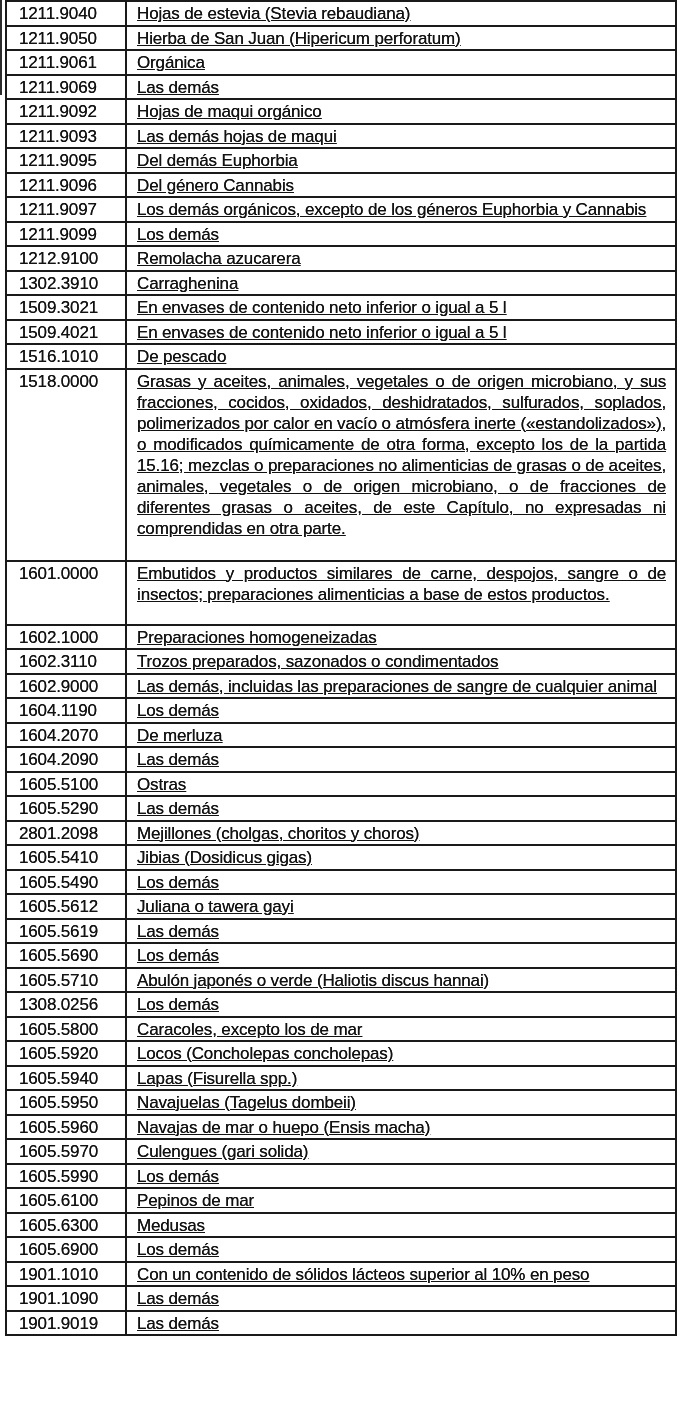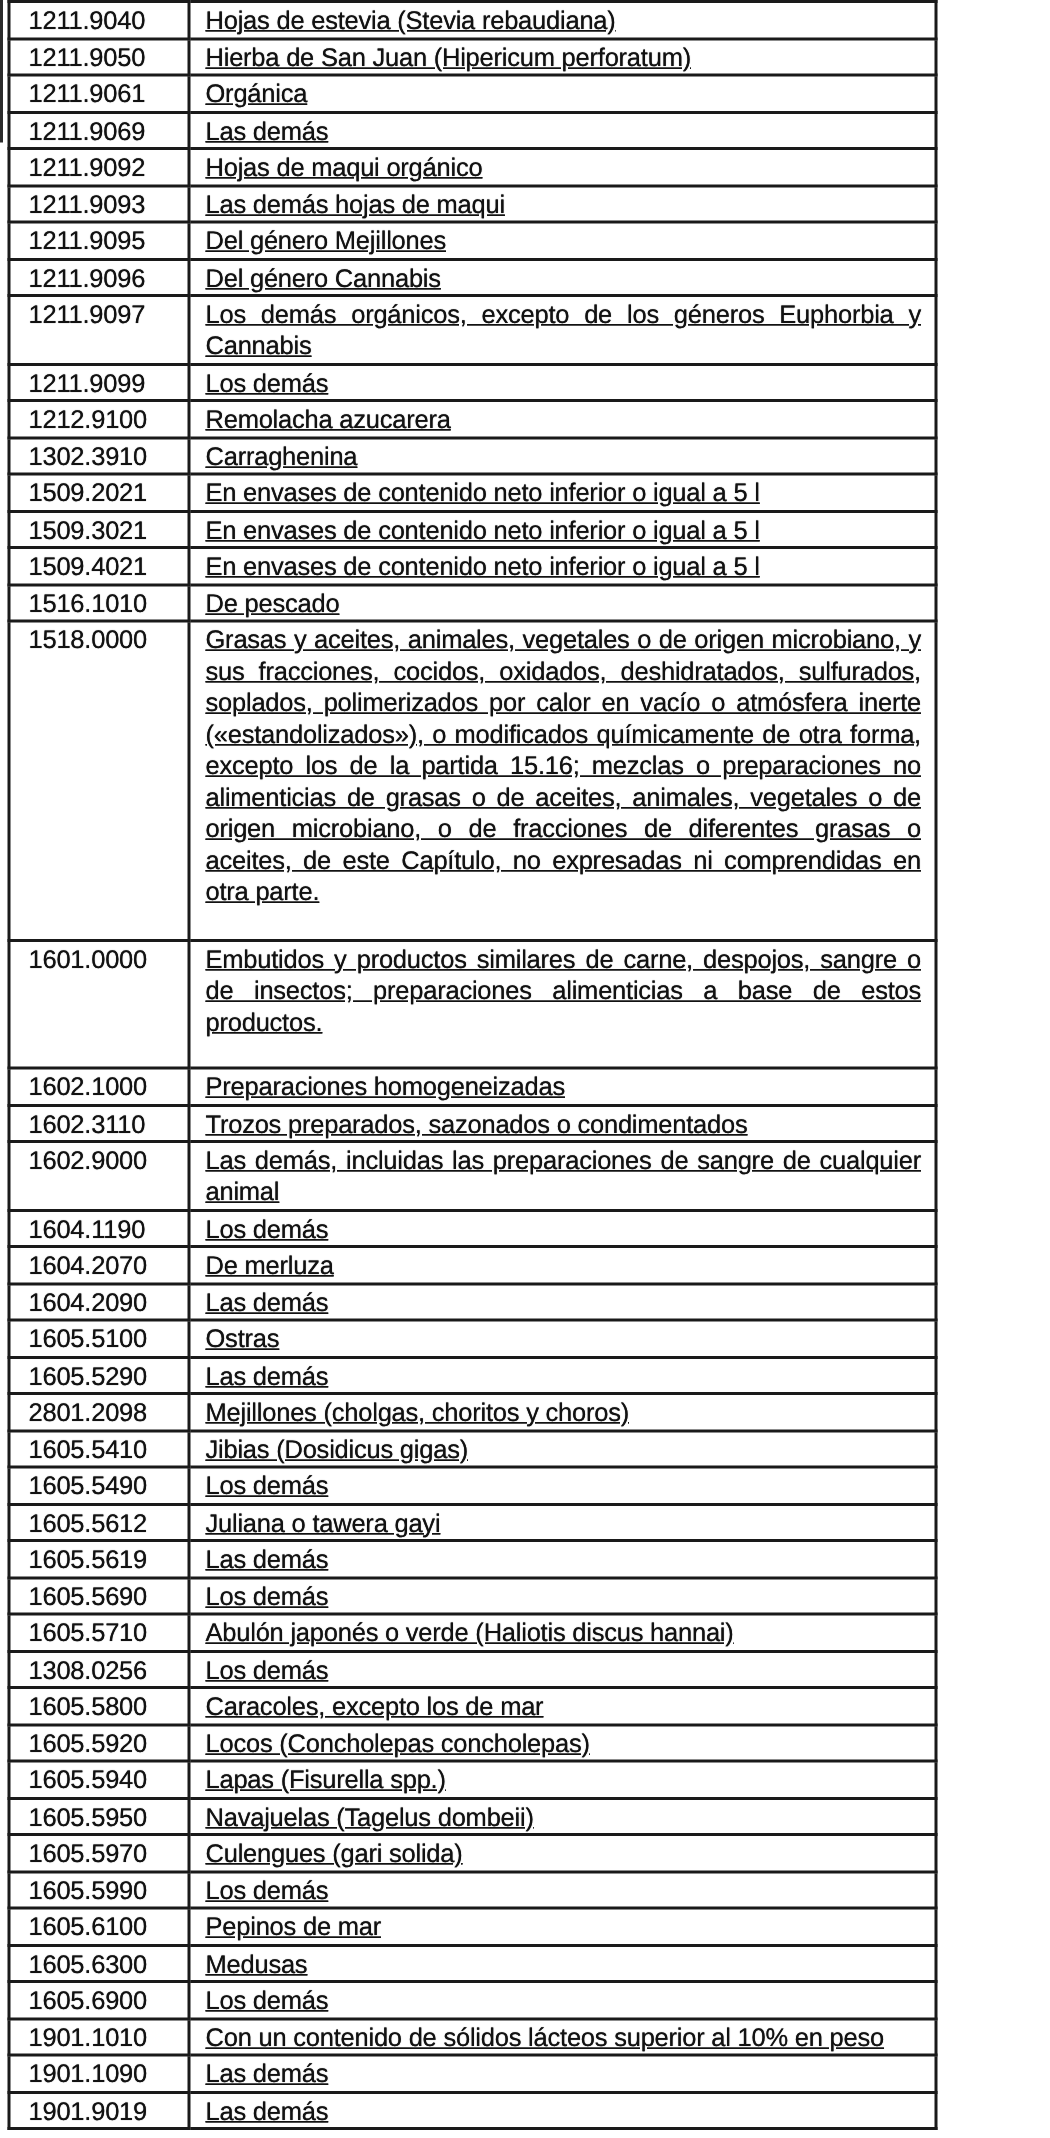--- a/index.html
+++ b/index.html
@@ -19,21 +19,21 @@
     left: 0;
     top: 0;
     width: 2px;
     height: 95px;
     background: #2b2b2b;
   }
   table.tariff {
     position: absolute;
     left: 5px;
     top: 0;
-    width: 620px;
+    width: 672px;
     border-collapse: collapse;
     table-layout: fixed;
   }
   table.tariff td {
     border: 2px solid #1a1a1a;
     font-size: 17px;
     line-height: 21px;
     letter-spacing: -0.15px;
     vertical-align: top;
     padding: 1px 8px 0.5px 12px;
@@ -83,45 +83,41 @@
       <tr>
     <td class="code">1211.9092</td>
     <td class="desc">Hojas de maqui orgánico</td>
   </tr>
       <tr>
     <td class="code">1211.9093</td>
     <td class="desc">Las demás hojas de maqui</td>
   </tr>
       <tr>
     <td class="code">1211.9095</td>
-    <td class="desc">Del género Mejillones</td>
+    <td class="desc">Del demás Euphorbia</td>
   </tr>
       <tr>
     <td class="code">1211.9096</td>
     <td class="desc">Del género Cannabis</td>
   </tr>
       <tr>
     <td class="code">1211.9097</td>
     <td class="desc">Los demás orgánicos, excepto de los géneros Euphorbia y Cannabis</td>
   </tr>
       <tr>
     <td class="code">1211.9099</td>
     <td class="desc">Los demás</td>
   </tr>
       <tr>
     <td class="code">1212.9100</td>
     <td class="desc">Remolacha azucarera</td>
   </tr>
       <tr>
     <td class="code">1302.3910</td>
     <td class="desc">Carraghenina</td>
-  </tr>
-      <tr>
-    <td class="code">1509.2021</td>
-    <td class="desc">En envases de contenido neto inferior o igual a 5 l</td>
   </tr>
       <tr>
     <td class="code">1509.3021</td>
     <td class="desc">En envases de contenido neto inferior o igual a 5 l</td>
   </tr>
       <tr>
     <td class="code">1509.4021</td>
     <td class="desc">En envases de contenido neto inferior o igual a 5 l</td>
   </tr>
       <tr>
@@ -208,20 +204,24 @@
     <td class="code">1605.5920</td>
     <td class="desc">Locos (Concholepas concholepas)</td>
   </tr>
       <tr>
     <td class="code">1605.5940</td>
     <td class="desc">Lapas (Fisurella spp.)</td>
   </tr>
       <tr>
     <td class="code">1605.5950</td>
     <td class="desc">Navajuelas (Tagelus dombeii)</td>
+  </tr>
+      <tr>
+    <td class="code">1605.5960</td>
+    <td class="desc">Navajas de mar o huepo (Ensis macha)</td>
   </tr>
       <tr>
     <td class="code">1605.5970</td>
     <td class="desc">Culengues (gari solida)</td>
   </tr>
       <tr>
     <td class="code">1605.5990</td>
     <td class="desc">Los demás</td>
   </tr>
       <tr>

